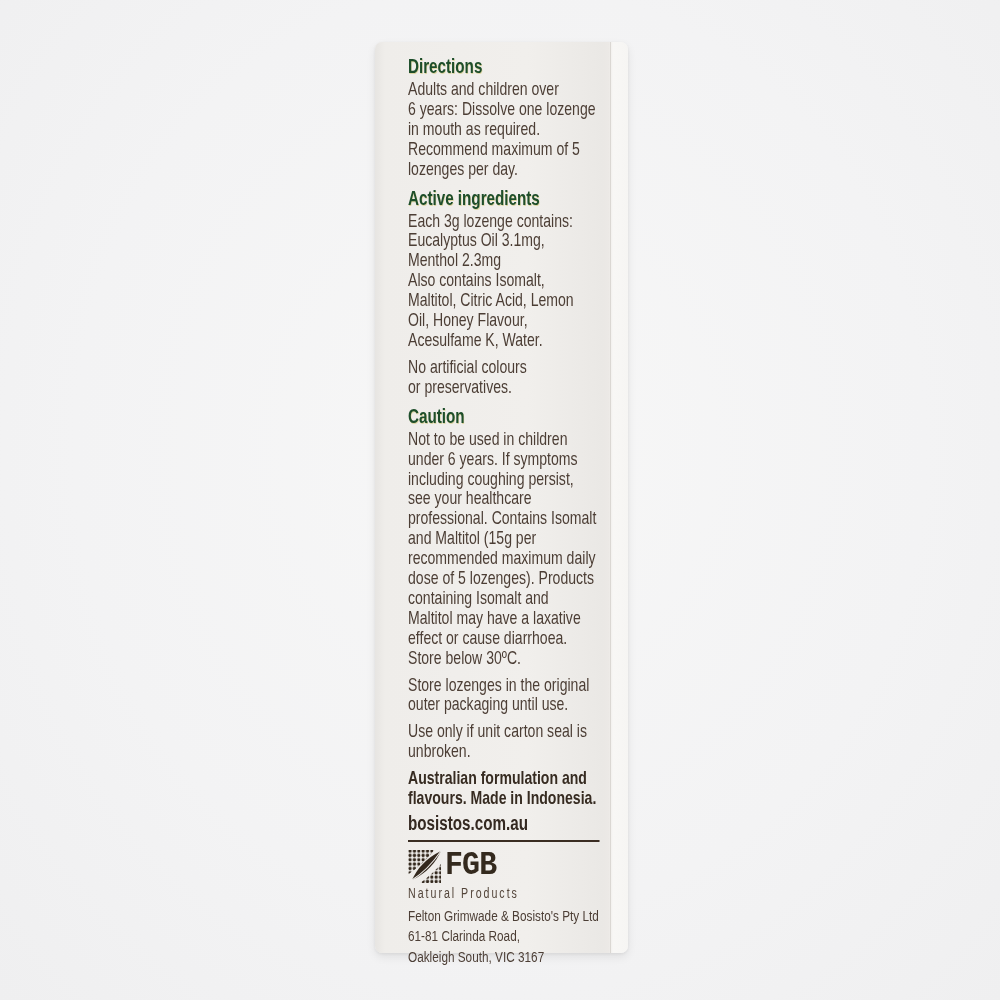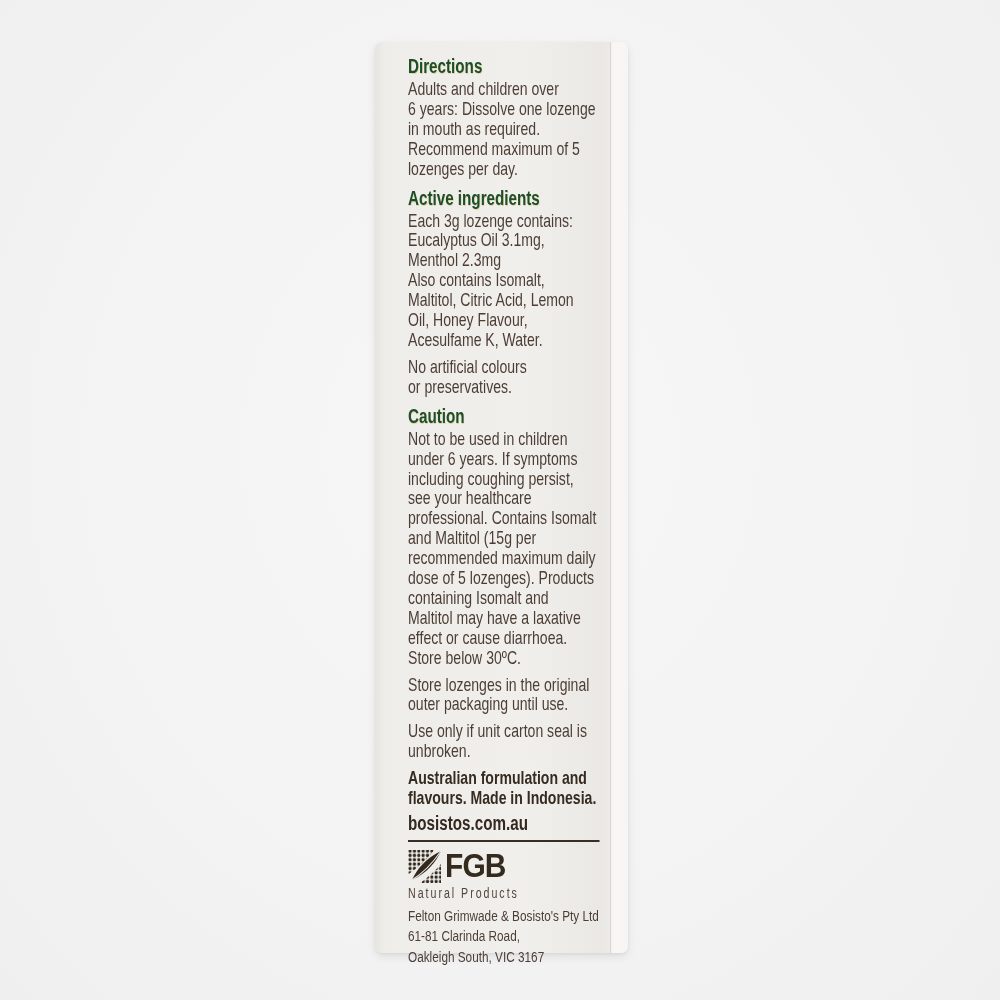--- a/index.html
+++ b/index.html
@@ -29,21 +29,21 @@
     position: absolute; top: 0; right: 17px;
     width: 1px; height: 100%;
     background: rgba(120,110,100,0.18);
   }
   .content {
     position: absolute; inset: 0;
     padding: 14px 14px 0 33px;
   }
   
   .content > * { transform: scaleX(0.76); transform-origin: 0 0; width: 131%; }
-  .content > .logo-row { transform: none; width: auto; }
+  .content > .logo-row { transform: none; width: auto; font-family: Liberation Mono, monospace; }
 
   .hd {
     font-size: 20px; line-height: 21px; font-weight: bold;
     color: #1e4e2b;
     text-shadow: 0.7px 0.9px 0 rgba(190,170,30,0.35);
     margin: 9px 0 2px 0;
   }
   .hd:first-child { margin-top: 0; }
   .tx {
     font-size: 18.5px; line-height: 19.9px;

